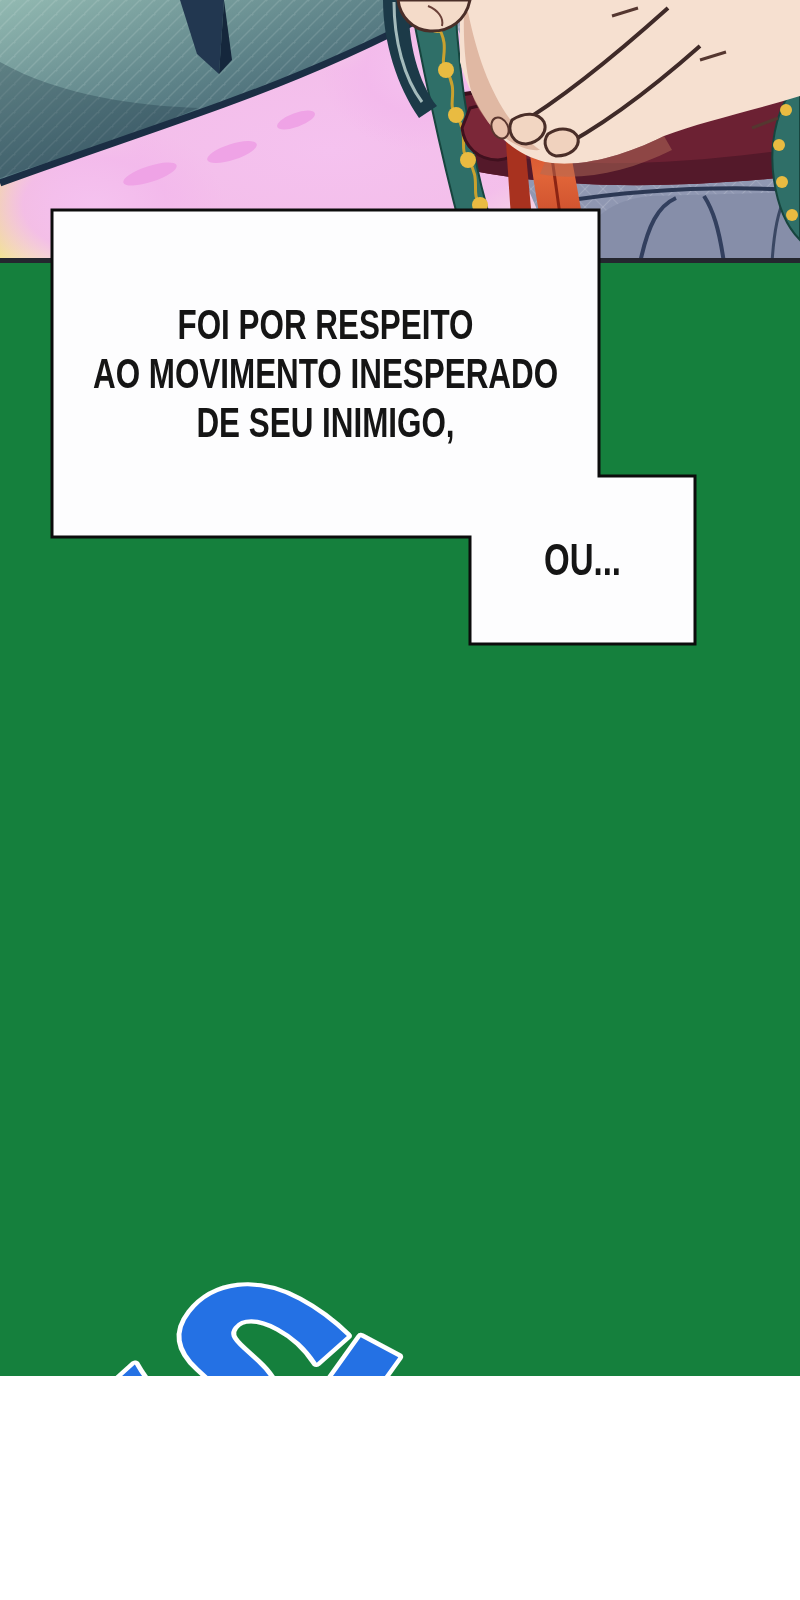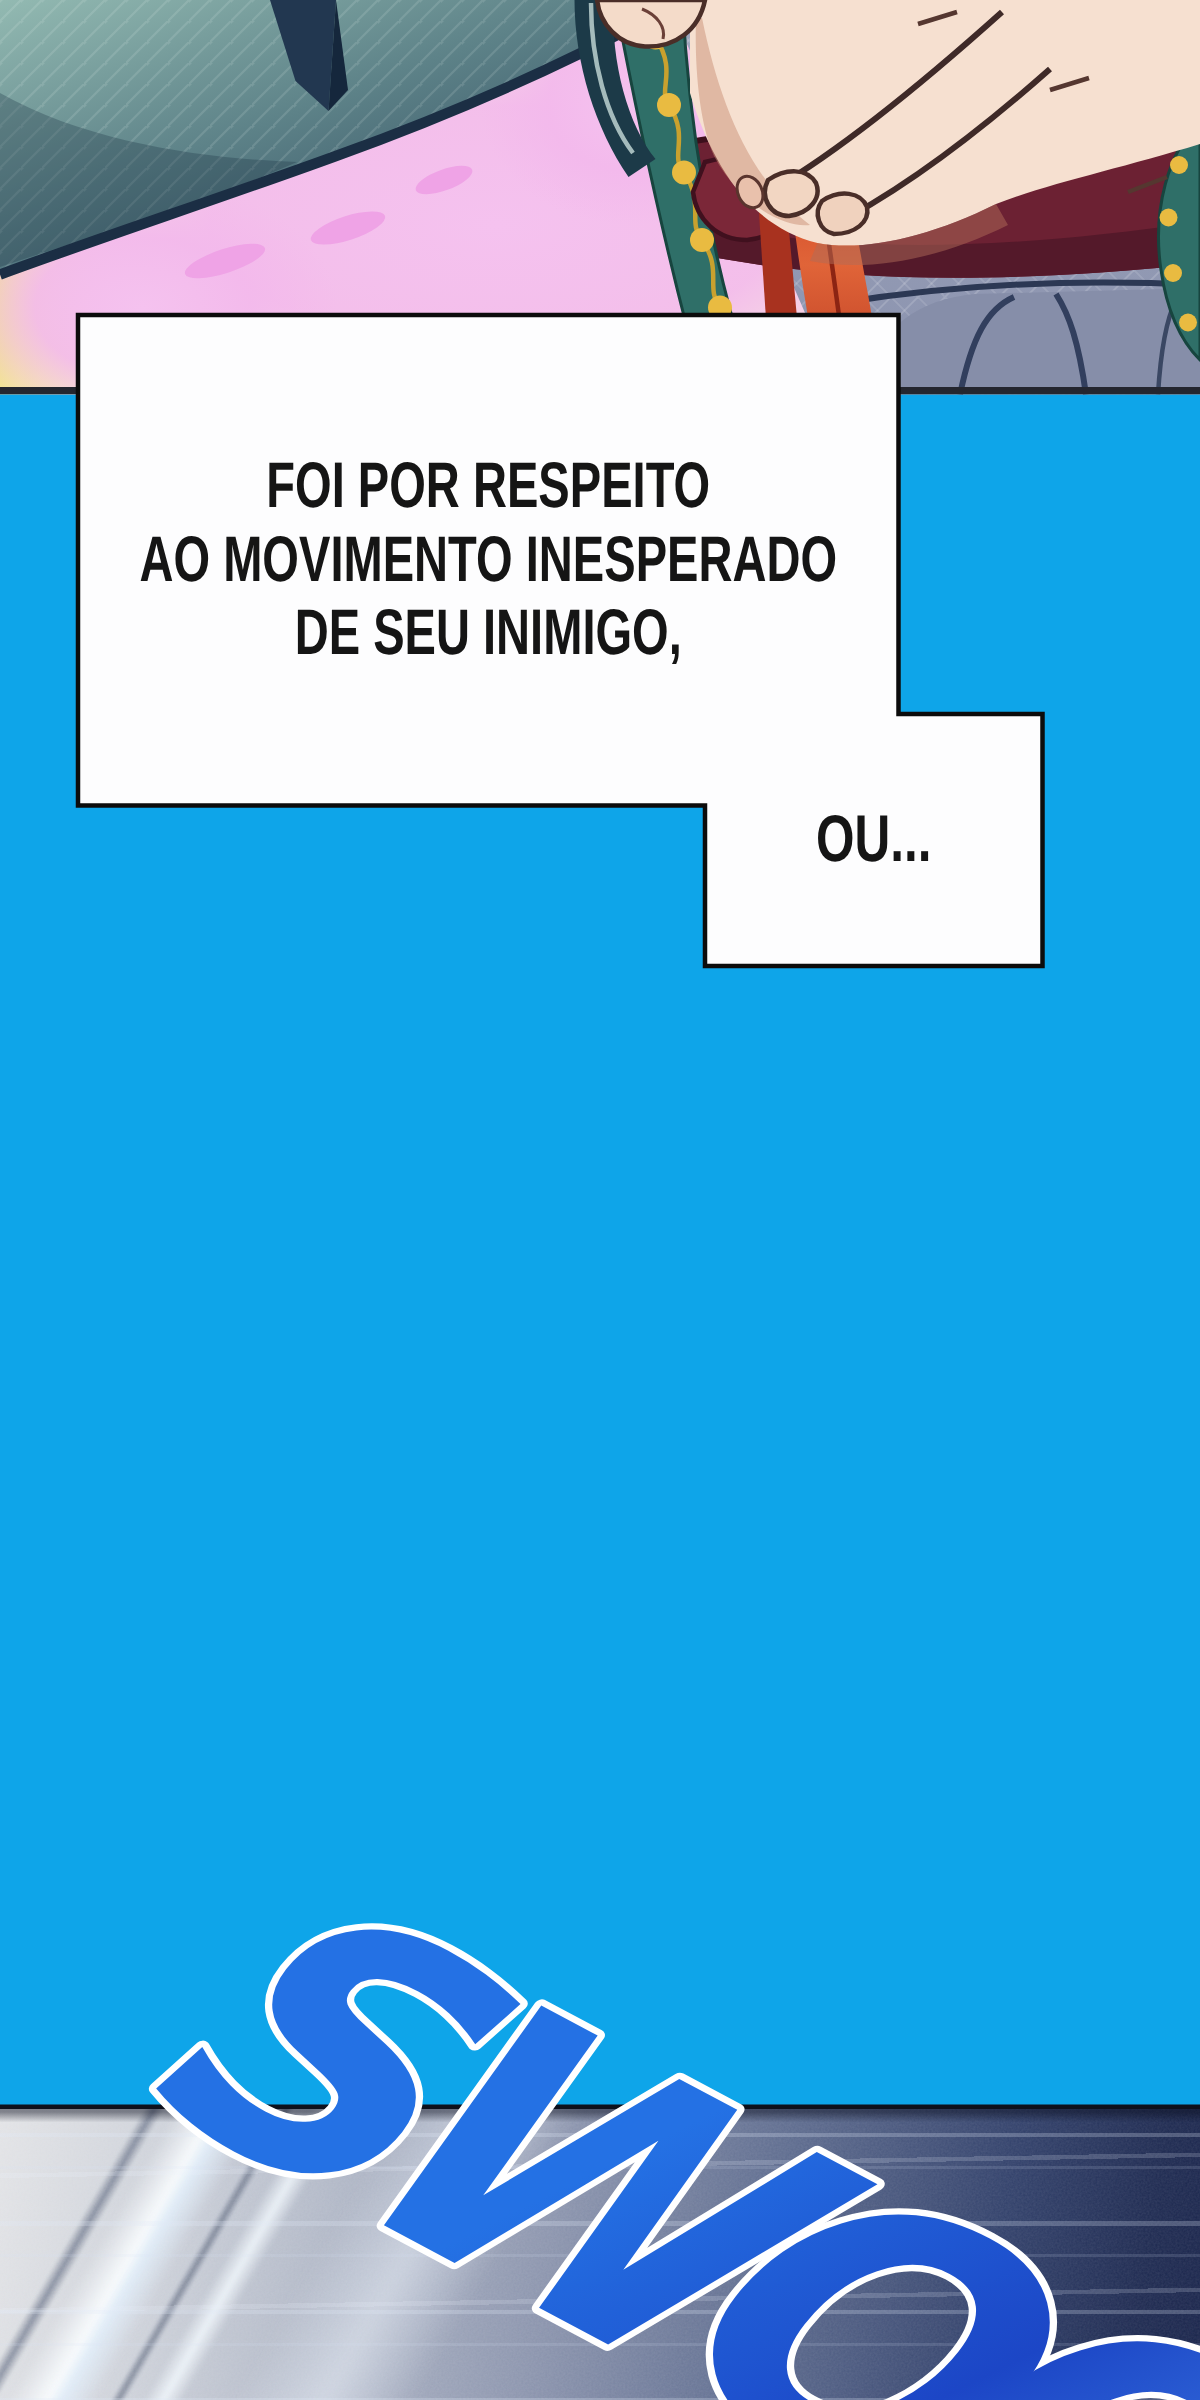--- a/index.html
+++ b/index.html
@@ -1,16 +1,16 @@
 <!DOCTYPE html>
 <html><head>
 <meta charset="utf-8">
 <style>
   html,body{margin:0;padding:0;background:#ffffff;}
-  .page{position:relative;width:800px;height:1600px;margin:0 auto;background:#0ea5e9;overflow:hidden;
+  .page{position:relative;width:800px;height:1376px;margin:0 auto;background:#15803d;overflow:hidden;
         font-family:"Liberation Sans",sans-serif;}
   svg{display:block;}
   .art-svg{position:absolute;top:0;left:0;}
   .bubble-svg{position:absolute;top:0;left:0;pointer-events:none;}
   .caption-text{position:absolute;left:52px;top:210px;width:547px;height:327px;
     display:flex;flex-direction:column;align-items:center;justify-content:center;
     color:#151515;font-weight:700;font-size:43px;line-height:49px;text-align:center;
     transform:scaleX(0.73);letter-spacing:0px;white-space:nowrap;}
   .ou-text{position:absolute;left:470px;top:476px;width:225px;height:168px;
     display:flex;align-items:center;justify-content:center;

